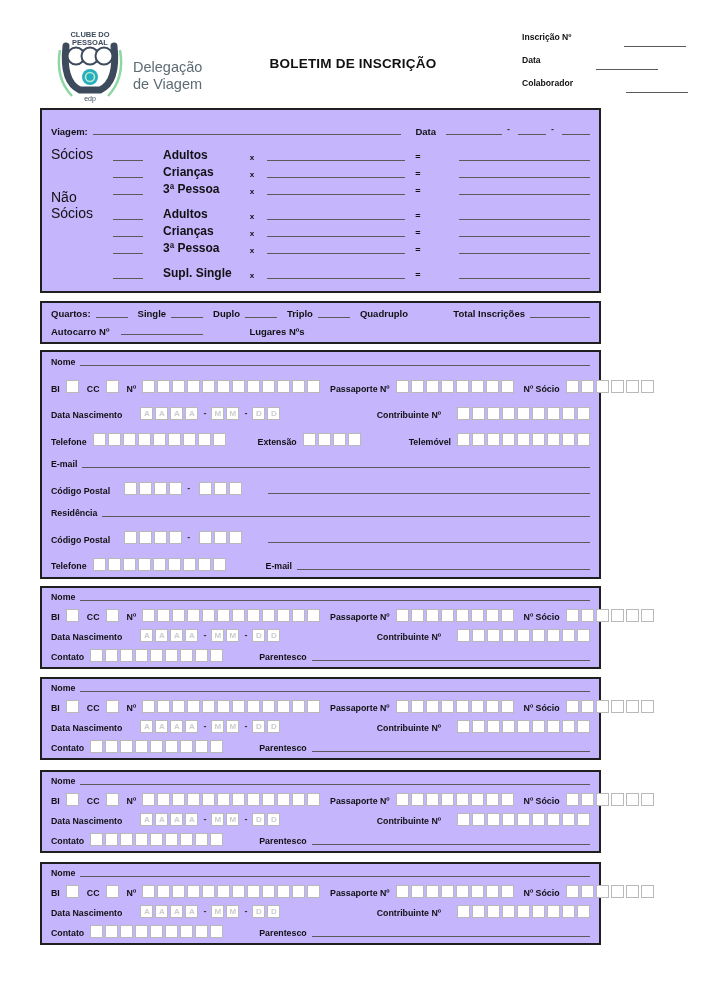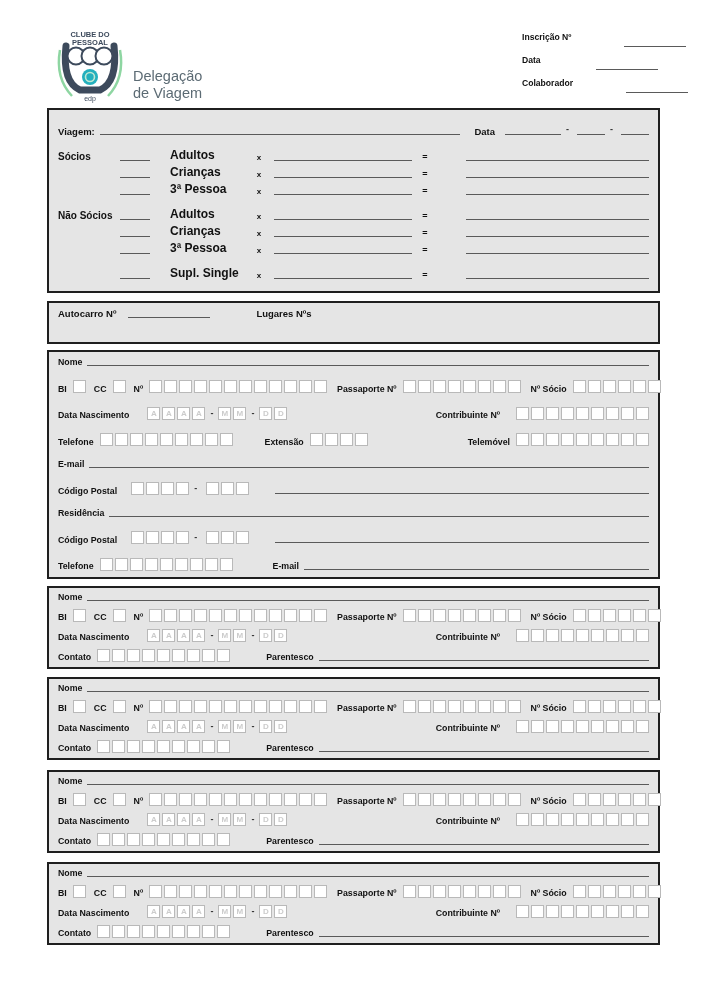--- a/index.html
+++ b/index.html
@@ -1,43 +1,43 @@
 <!DOCTYPE html>
 <html><head>
 <meta charset="utf-8">
 <style>
   html,body{margin:0;padding:0;background:#e9e9e9;}
   .page{position:relative;width:707px;height:1000px;background:#ffffff;
         font-family:"Liberation Sans",sans-serif;color:#111;overflow:hidden;}
-  .box{position:absolute;left:47px;width:613px;border:2px solid #1f1f1f;box-sizing:border-box;background:#e5e5e5;}
+  .box{position:absolute;left:40px;width:561px;border:2px solid #1f1f1f;box-sizing:border-box;background:#c4b5fd;}
   .lb{font-weight:bold;font-size:8.8px;white-space:nowrap;line-height:1;}
   .lb2{font-weight:bold;font-size:9.5px;white-space:nowrap;line-height:1;}
   .ln{border-bottom:1.2px solid #5a5a5a;height:1px;align-self:flex-end;margin:0 0 1px 5px;}
   .row{display:flex;align-items:flex-end;}
   .cells{display:flex;align-items:flex-end;margin-left:4px;}
   .cell{display:inline-block;width:13px;height:13px;border:1px solid #b9b9b9;margin-left:2px;
         box-sizing:border-box;background:#fff;font-size:8px;line-height:12px;text-align:center;
         color:#cccccc;font-weight:bold;}
   .dash{font-weight:bold;font-size:9px;color:#333;margin:0 3px 2px 5px;line-height:1;}
   .sp{flex:1;}
   
   .header{position:absolute;left:47px;top:24px;width:613px;height:82px;}
   .title{position:absolute;left:156px;top:32px;width:300px;text-align:center;
          font-weight:bold;font-size:13.5px;letter-spacing:.2px;}
-  .delegation{position:absolute;left:86px;top:44px;font-size:14.5px;color:#5c6b74;line-height:1.2;}
+  .delegation{position:absolute;left:86px;top:35px;font-size:14.5px;color:#5c6b74;line-height:1.2;}
   .hfields{position:absolute;right:2px;top:9px;width:136px;}
   .hfrow{display:flex;align-items:flex-start;justify-content:space-between;height:15px;margin-bottom:8px;gap:48px;}
   .hfrow .lb{font-size:8.6px;}
   .hfrow .ln{width:62px;flex:none;}
   
   .box1{top:108px;height:185px;padding:8px 9px 5px 9px;}
   .vrow{display:flex;align-items:flex-end;height:18px;}
   .trows{margin-top:9px;}
   .trow{display:flex;align-items:flex-end;height:17px;}
-  .gcol{width:60px;font-weight:bold;font-size:10px;}
+  .gcol{width:60px;font-weight:normal;font-size:14px;}
   .slin{width:30px;flex:none;margin-left:2px;}
   .tcol{width:76px;margin-left:20px;font-weight:bold;font-size:12px;}
   .xcol{width:26px;text-align:center;font-weight:bold;font-size:8px;}
   .mlin{width:138px;flex:none;margin-left:2px;}
   .eqc{width:26px;text-align:center;font-weight:bold;font-size:9px;}
   .rlin{flex:1;margin-left:28px;}
   .gap3{margin-top:8px;}
   .totrow{display:flex;align-items:flex-end;height:17px;margin-top:16px;}
   
   .box2{top:301px;height:43px;padding:6px 9px;display:flex;flex-direction:column;justify-content:space-between;}
@@ -64,20 +64,21 @@
       <circle cx="37" cy="30" r="8.5" fill="#ffffff" stroke="#3d4a5c" stroke-width="2"></circle>
       <circle cx="51" cy="30" r="8.5" fill="#ffffff" stroke="#3d4a5c" stroke-width="2"></circle>
       <circle cx="37" cy="51" r="8" fill="#24b0bd"></circle>
       <circle cx="37" cy="51" r="4.5" fill="none" stroke="#bfe8d4" stroke-width="1.6"></circle>
       <text x="37" y="75" text-anchor="middle" font-size="7" fill="#3d4a5c" font-family="Liberation Sans, sans-serif">edp</text>
     </svg>
     <div class="delegation">
       <div>Delegação</div>
       <div>de Viagem</div>
     </div>
+    <div class="title">BOLETIM DE INSCRIÇÃO</div>
     <div class="hfields">
       <div class="hfrow">
         <span class="lb">Inscrição Nº</span>
         <span class="ln"></span>
       </div>
       <div class="hfrow">
         <span class="lb">Data</span>
         <span class="ln"></span>
       </div>
       <div class="hfrow">
@@ -165,20 +166,34 @@
       <div class="totrow">
         <span class="sp"></span>
         <span class="lb2">Total</span>
         <span class="ln" style="width:168px;flex:none;"></span>
       </div>
     </div>
   </div>
 
   <div class="box box2">
     <div class="row">
+      <span class="lb2">Quartos:</span>
+      <span class="ln" style="width:32px;"></span>
+      <span class="lb2 mllab">Single</span>
+      <span class="ln" style="width:32px;"></span>
+      <span class="lb2 mllab">Duplo</span>
+      <span class="ln" style="width:32px;"></span>
+      <span class="lb2 mllab">Triplo</span>
+      <span class="ln" style="width:32px;"></span>
+      <span class="lb2 mllab">Quadruplo</span>
+      <span class="sp"></span>
+      <span class="lb2">Total Inscrições</span>
+      <span class="ln" style="width:60px;"></span>
+    </div>
+    <div class="row">
       <span class="lb2">Autocarro Nº</span>
       <span class="ln" style="width:82px;margin-left:12px;"></span>
       <span class="lb2" style="margin-left:46px;">Lugares Nºs</span>
       <span class="ln sp"></span>
     </div>
   </div>
 
   <div class="box box3">
     <div class="row">
       <span class="lb">Nome</span>

